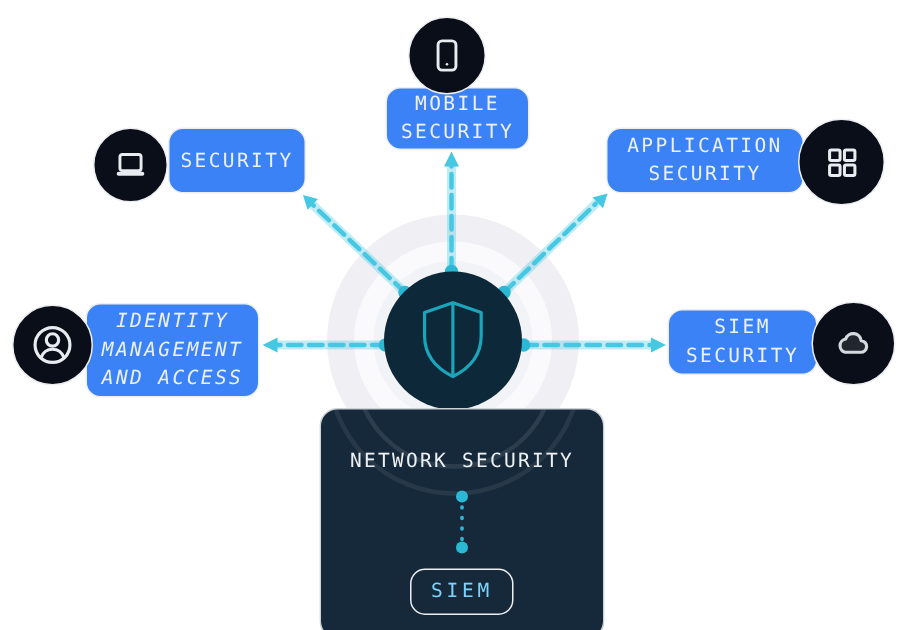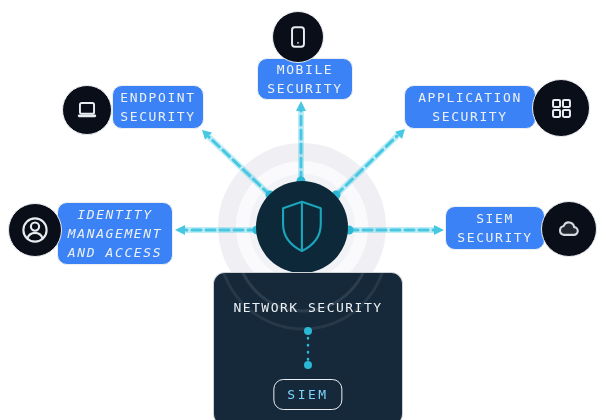--- a/index.html
+++ b/index.html
@@ -118,21 +118,20 @@
     <span>SECURITY</span>
   </div>
   <div class="node-circle" style="left:272px;top:11px;width:52px;height:52px;">
     <svg width="26" height="26" viewBox="0 0 24 24" stroke="#e8ebef" stroke-width="1.8" fill="none" stroke-linejoin="round">
       <rect x="6.5" y="3" width="11" height="18" rx="2.5"></rect>
       <circle cx="12" cy="17.4" r="0.8" fill="#e8ebef" stroke="none"></circle>
     </svg>
   </div>
 
   <div class="node-box" style="left:112px;top:85px;width:92px;height:44px;">
-    <span>ENDPOINT</span>
     <span>SECURITY</span>
   </div>
   <div class="node-circle" style="left:62px;top:85px;width:50px;height:50px;">
     <svg width="26" height="26" viewBox="0 0 24 24" stroke="#e8ebef" stroke-width="1.8" fill="none" stroke-linejoin="round">
       <rect x="5.5" y="5.5" width="13" height="10" rx="1.5"></rect>
       <rect x="3.5" y="16.2" width="17" height="2.4" rx="1.2" fill="#e8ebef" stroke="none"></rect>
     </svg>
   </div>
 
   <div class="node-box" style="left:404px;top:85px;width:132px;height:44px;">

